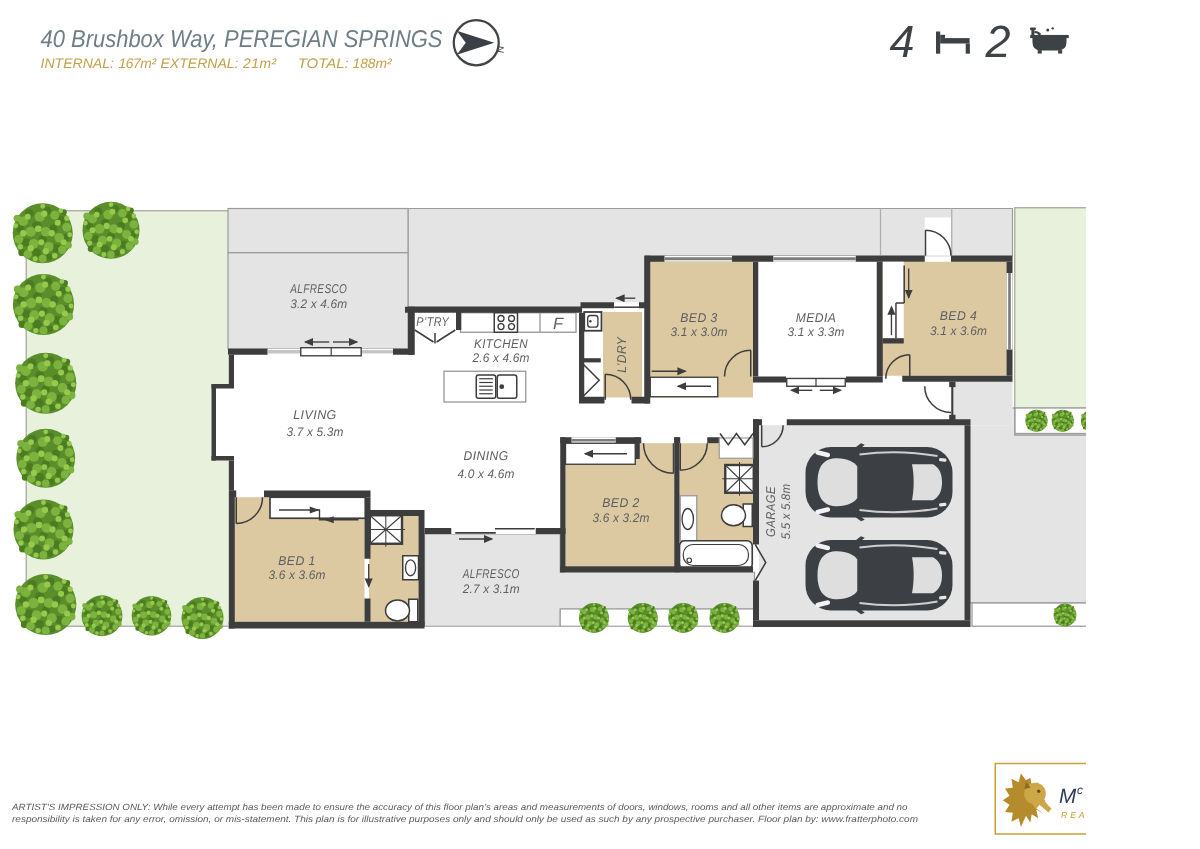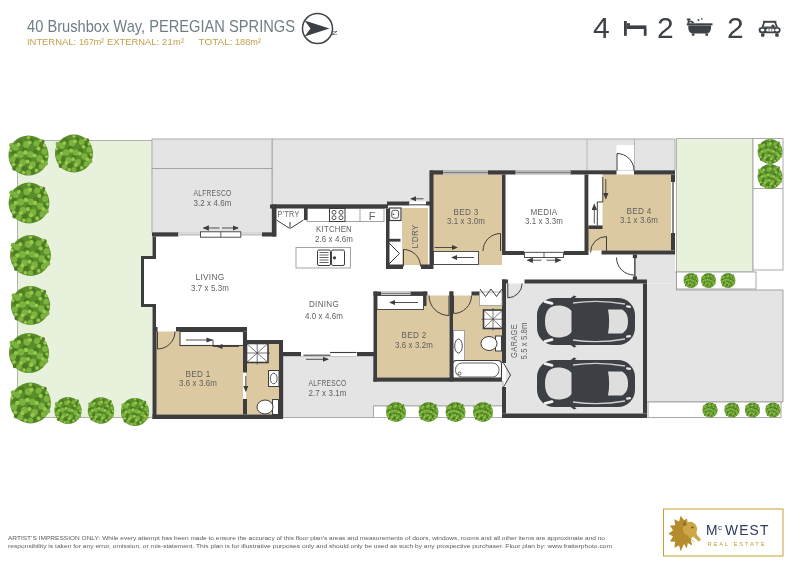--- a/index.html
+++ b/index.html
@@ -1,16 +1,16 @@
 <!DOCTYPE html>
 <html><head>
 <meta charset="utf-8">
 <style>
 html,body{margin:0;padding:0;background:#fff;}
-#page{position:relative;width:800px;height:566px;background:#fff;overflow:hidden;font-family:"Liberation Sans",sans-serif;}
+#page{position:relative;width:724px;height:566px;background:#fff;overflow:hidden;font-family:"Liberation Sans",sans-serif;font-style:italic;}
 svg{display:block}
 .rn{font-family:"Liberation Sans",sans-serif;font-size:8.5px;fill:#5d5f61;letter-spacing:.3px}
 .rd{font-family:"Liberation Sans",sans-serif;font-size:8.3px;fill:#5d5f61;letter-spacing:.1px}
 </style>
 </head>
 <body>
 <div id="page">
 <svg width="800" height="566" viewBox="0 0 800 566">
 <defs>
 <g id="tree">

